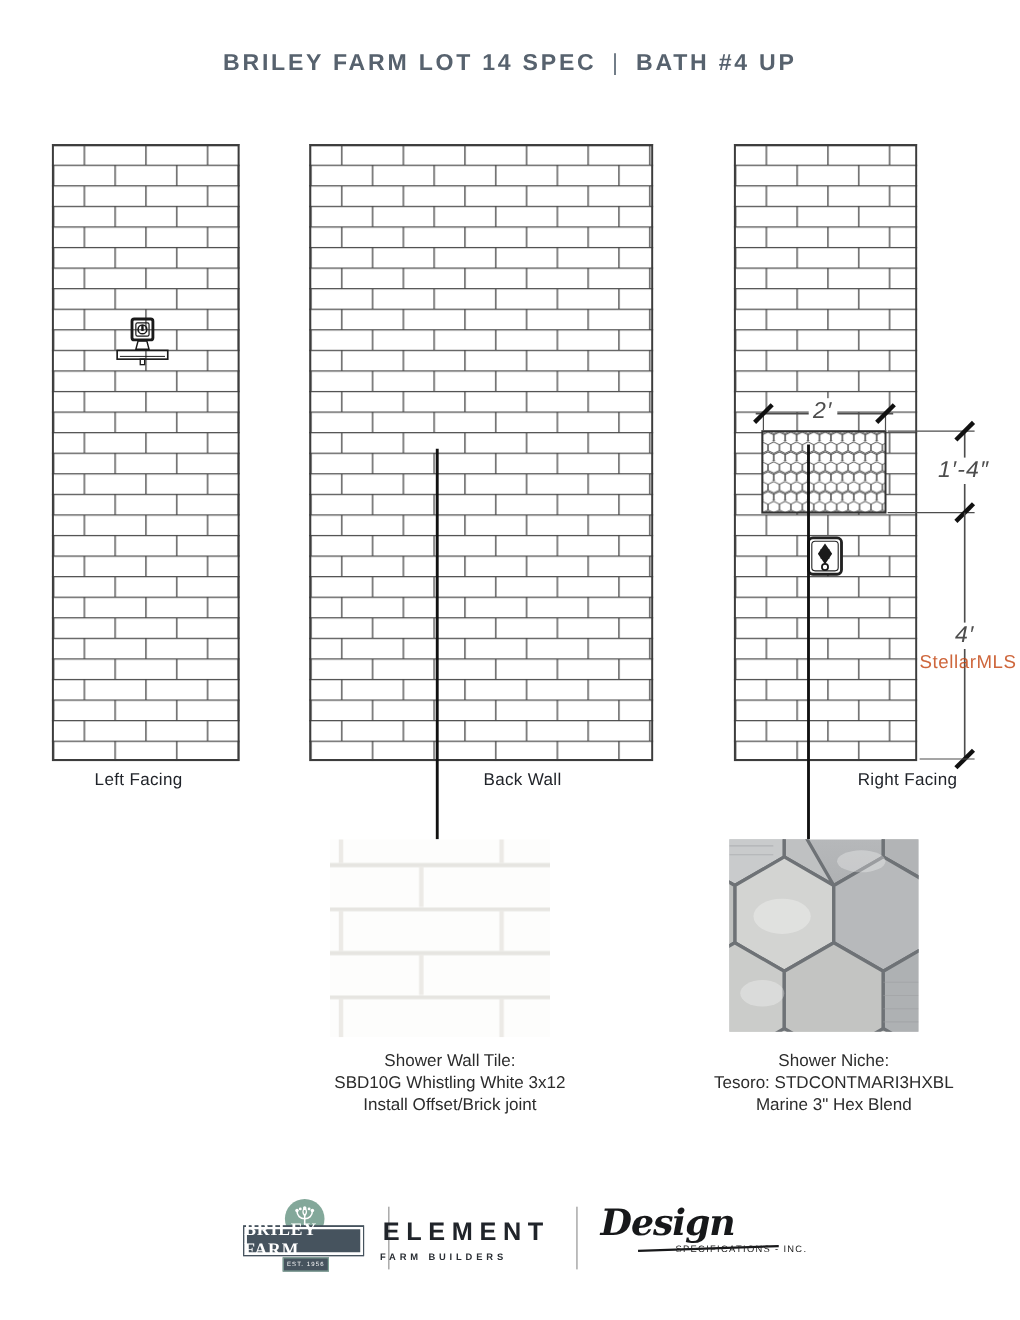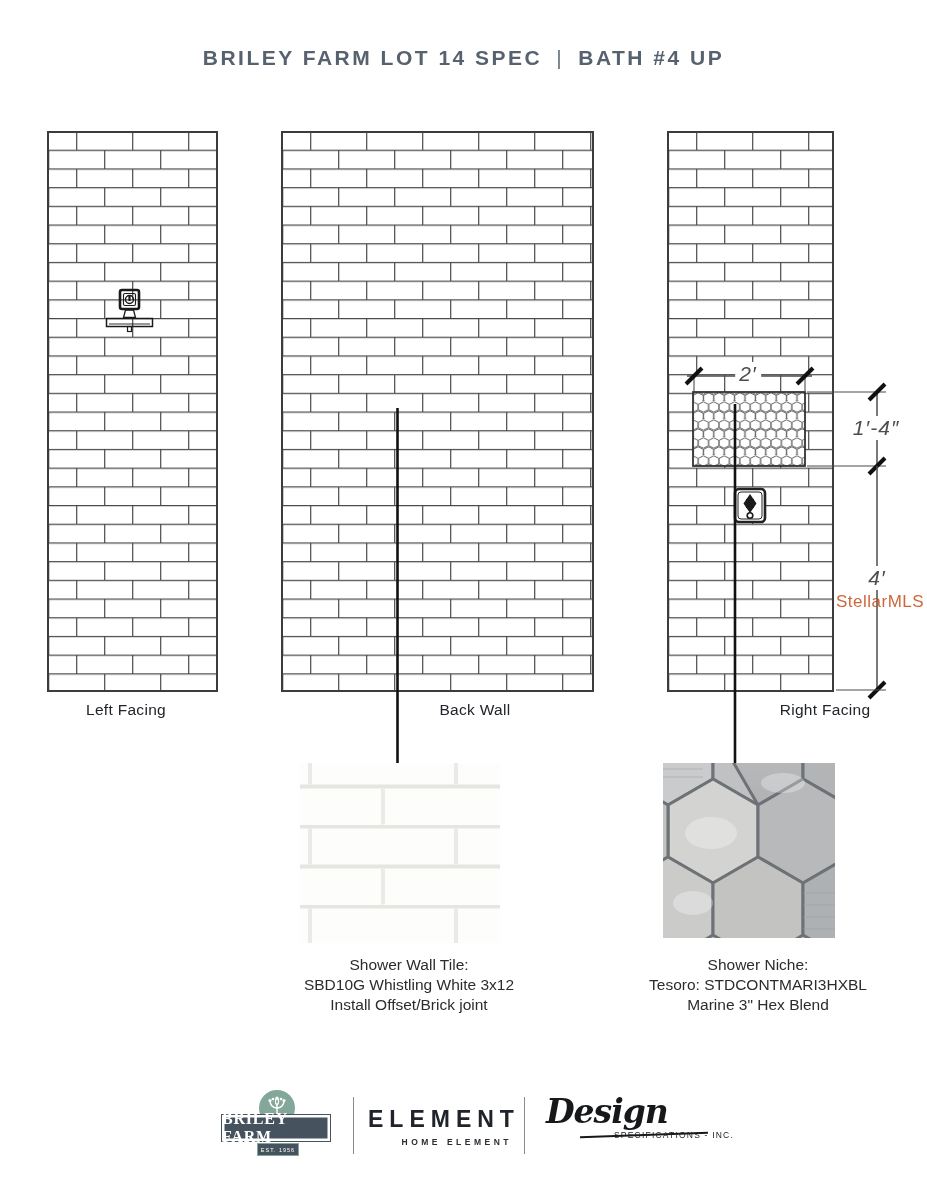--- a/index.html
+++ b/index.html
@@ -26,21 +26,21 @@
   #briley .circle{position:absolute;left:38px;top:0;width:36px;height:36px;border-radius:50%;
                   background:#83a89a;display:flex;align-items:center;justify-content:center;}
   #briley .banner{position:absolute;left:0;top:24px;width:108px;height:26px;background:#46535e;
                   border:1.5px solid #46535e;box-shadow:inset 0 0 0 2.5px #ffffff;
                   display:flex;align-items:center;justify-content:center;}
   #briley .banner span{color:#ffffff;font-family:"Liberation Serif",serif;font-weight:700;
                   font-size:16px;letter-spacing:.8px;}
   #briley .tag{position:absolute;left:36px;top:53px;width:40px;height:11px;background:#46535e;
                border:1px solid #83a89a;display:flex;align-items:center;justify-content:center;}
   #briley .tag span{color:#fff;font-size:5.5px;letter-spacing:1px;}
-  #element{left:362px;top:1106px;width:150px;text-align:right;color:#20242a;}
+  #element{left:342px;top:1106px;width:150px;text-align:left;color:#20242a;}
   #element .main{font-size:23px;font-weight:600;letter-spacing:6px;text-indent:6px;}
   #element .sub{margin-top:4px;font-size:8.5px;font-weight:700;letter-spacing:3.5px;text-indent:3.5px;color:#2a2e34;}
   #design{left:546px;top:1092px;width:190px;height:60px;color:#17181a;}
   #design .script{position:absolute;left:0;top:0;font-family:"DejaVu Serif",serif;
                   font-style:italic;font-weight:700;font-size:33px;letter-spacing:-1px;}
   #design .swash{position:absolute;left:34px;top:42px;width:128px;height:2px;background:#17181a;
                  transform:rotate(-2deg);}
   #design .sub{position:absolute;left:68px;top:38px;font-size:8.5px;letter-spacing:1.2px;color:#222;}
 </style>
 </head>
@@ -227,21 +227,21 @@
     </div>
     <div class="tag">
       <span>EST. 1956</span>
     </div>
   </div>
 
   <div class="abs divider" style="left:353px;"></div>
 
   <div id="element" class="abs">
     <div class="main">ELEMENT</div>
-    <div class="sub">HOME ELEMENT</div>
+    <div class="sub">FARM BUILDERS</div>
   </div>
 
   <div class="abs divider" style="left:524px;"></div>
 
   <div id="design" class="abs">
     <span class="script">Design</span>
     <span class="swash"></span>
     <span class="sub">SPECIFICATIONS - INC.</span>
   </div>
 

